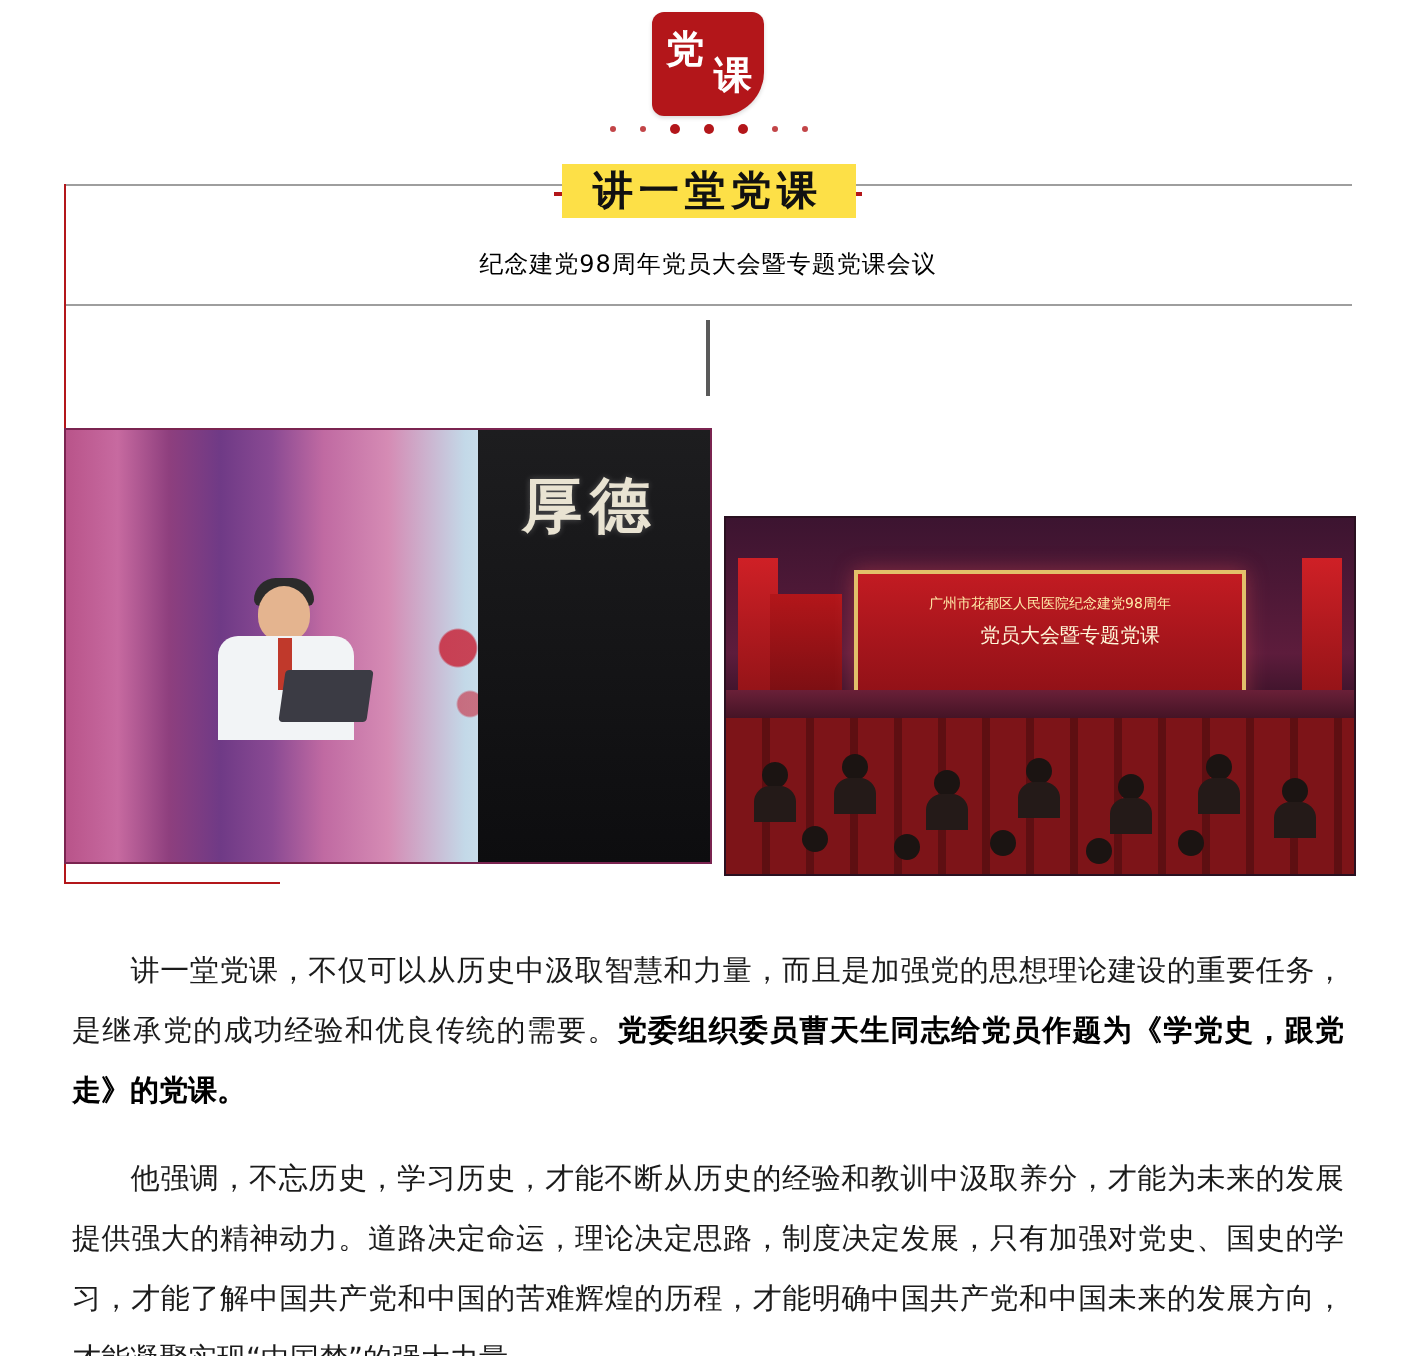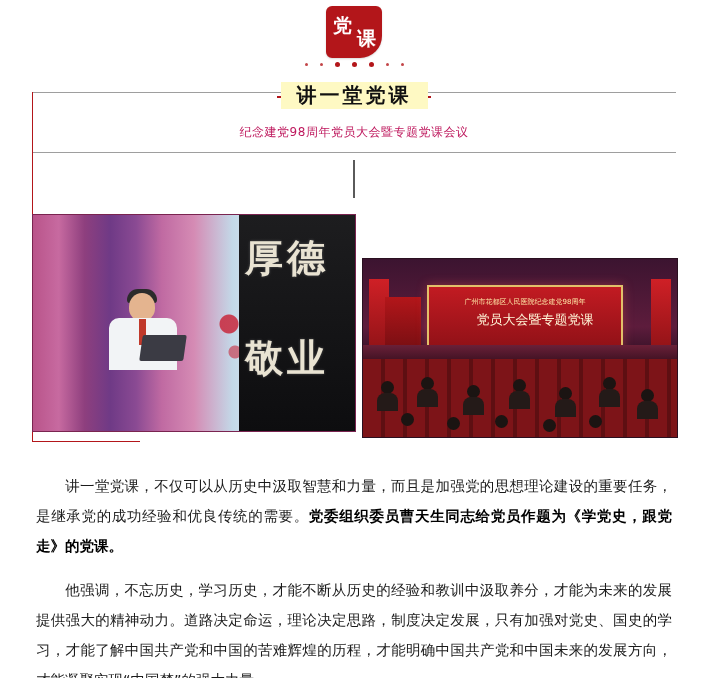--- a/index.html
+++ b/index.html
@@ -96,21 +96,21 @@
 
   
   .title-row {
     position: absolute;
     left: 0; top: 82px;
     width: 708px;
     text-align: center;
   }
   .title-main {
     display: inline-block;
-    background: #fef9c3;
+    background: #fde047;
     padding: 0 16px;
     font-size: 20px;
     font-weight: bold;
     letter-spacing: 3px;
     color: #111;
     font-family: "DejaVu Sans", sans-serif;
   }
   .title-dash-l, .title-dash-r {
     position: absolute;
     top: 96px;
@@ -120,21 +120,21 @@
   }
   .title-dash-l { left: 277px; }
   .title-dash-r { right: 277px; }
 
   .subtitle {
     position: absolute;
     left: 0; top: 124px;
     width: 708px;
     text-align: center;
     font-size: 12px;
-    color: #be185d;
+    color: #000000;
     letter-spacing: .5px;
     font-family: "DejaVu Sans", sans-serif;
   }
 
   .stem {
     position: absolute;
     left: 353px;
     top: 160px;
     width: 2px;
     height: 38px;
@@ -164,21 +164,21 @@
     position: absolute;
     right: 0; top: 0;
     width: 116px; height: 216px;
     background: linear-gradient(180deg,#1d1d1f,#0d0d0f);
   }
   .p1-cal1, .p1-cal2 {
     position: absolute;
     right: 26px;
     color: #e9e3d2;
     font-family: "DejaVu Serif", serif;
-    font-size: 38px;
+    font-size: 30px;
     font-weight: bold;
     letter-spacing: 4px;
     text-shadow: 0 0 3px rgba(255,255,255,.25);
   }
   .p1-cal1 { top: 18px; }
   .p1-cal2 { top: 118px; }
   .p1-podium {
     position: absolute;
     left: 52px; top: 140px;
     width: 128px; height: 66px;
@@ -282,21 +282,21 @@
     position: absolute;
     left: 0; top: 10px;
     width: 192px; text-align: center;
     color: #ffe9a8; font-size: 7px;
     font-family: "DejaVu Sans", sans-serif;
   }
   .p2-screen-line2 {
     position: absolute;
     left: 0; top: 24px;
     width: 212px; text-align: center;
-    color: #fff6d8; font-size: 13px;
+    color: #fff6d8; font-size: 10px;
     font-family: "DejaVu Sans", sans-serif;
   }
   .p2-flag {
     position: absolute;
     left: 22px; top: 38px;
     width: 36px; height: 48px;
     background: linear-gradient(180deg,#b3161a,#7d0f13);
   }
   .p2-banner-l, .p2-banner-r {
     position: absolute;
@@ -380,21 +380,20 @@
   <span class="title-main">讲一堂党课</span>
 </div>
 <div class="subtitle">纪念建党98周年党员大会暨专题党课会议</div>
 <div class="stem"></div>
 
 <div class="photo1">
   <div class="p1-bg"></div>
   <div class="p1-flower"></div>
   <div class="p1-blackboard"></div>
   <div class="p1-cal1">厚德</div>
-  <div class="p1-cal2">敬业</div>
   <div class="p1-person-hair"></div>
   <div class="p1-person-head"></div>
   <div class="p1-person-body"></div>
   <div class="p1-person-tie"></div>
   <div class="p1-laptop"></div>
 </div>
 
 <div class="photo2">
   <div class="p2-wall"></div>
   <div class="p2-banner-l"></div>

